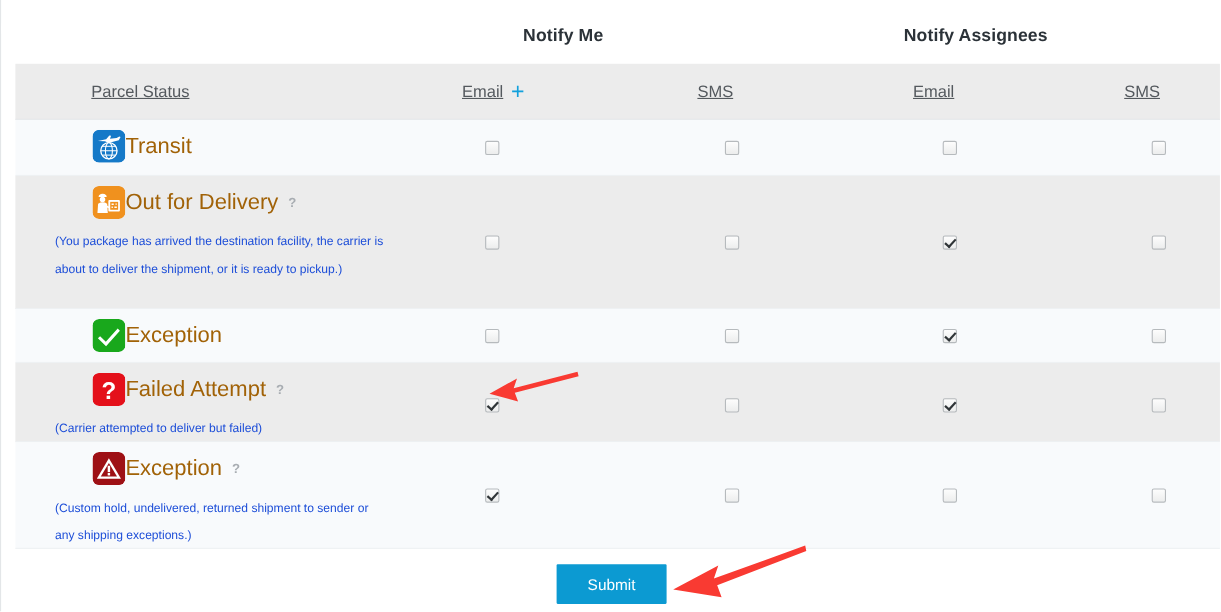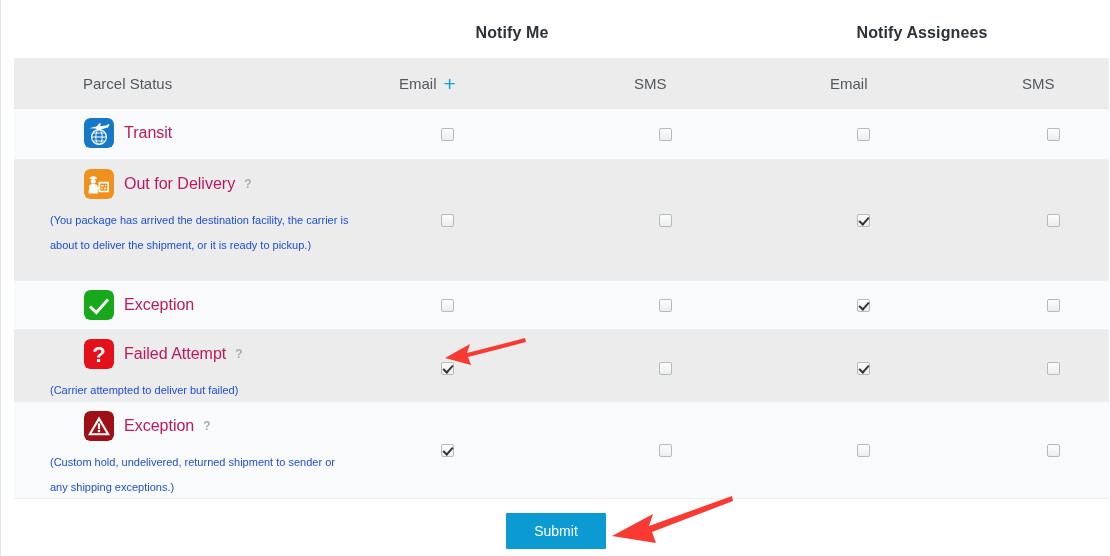--- a/index.html
+++ b/index.html
@@ -36,21 +36,21 @@
     position: absolute;
     top: 24px;
     font-size: 16px;
     font-weight: bold;
     color: #2b3238;
     white-space: nowrap;
     transform: translateX(-50%);
     letter-spacing: .1px;
   }
   .group-title.me { left: 511px; }
-  .group-title.assignees { left: 921px; }
+  .group-title.assignees { left: 886px; }
 
   
   .tbl {
     position: absolute;
     left: 13px;
     top: 58px;
     width: 1095px;
   }
 
   .col-head {
@@ -58,23 +58,24 @@
     height: 50px;
     background: #ececec;
     border-bottom: 1px solid #e4e7e9;
   }
   .col-head .ch {
     position: absolute;
     top: 17px;
     font-size: 15px;
     color: #54595e;
     white-space: nowrap;
+    text-decoration: underline;
   }
   .col-head .ch.parcel { left: 69px; }
-  .col-head .ch.c1 { left: 385px; }
+  .col-head .ch.c1 { left: 406px; }
   .col-head .ch.c2 { left: 620px; transform: none; }
   .col-head .ch.c3 { left: 816px; }
   .col-head .ch.c4 { left: 1008px; }
 
   .plus-icon {
     color: #13a1dc;
     font-size: 21px;
     line-height: 14px;
     font-weight: 400;
     margin-left: 7px;
@@ -108,23 +109,23 @@
     width: 30px;
     height: 30px;
     border-radius: 6px;
     flex: 0 0 30px;
     position: relative;
     overflow: hidden;
   }
   .status-icon svg { display: block; }
 
   .status-label {
-    font-size: 16px;
-    color: #be185d;
-    margin-left: 10px;
+    font-size: 20px;
+    color: #a16207;
+    margin-left: 0;
     white-space: nowrap;
   }
 
   .help-q {
     color: #a8adb2;
     font-size: 12px;
     margin-left: 9px;
     font-weight: bold;
     cursor: help;
   }

